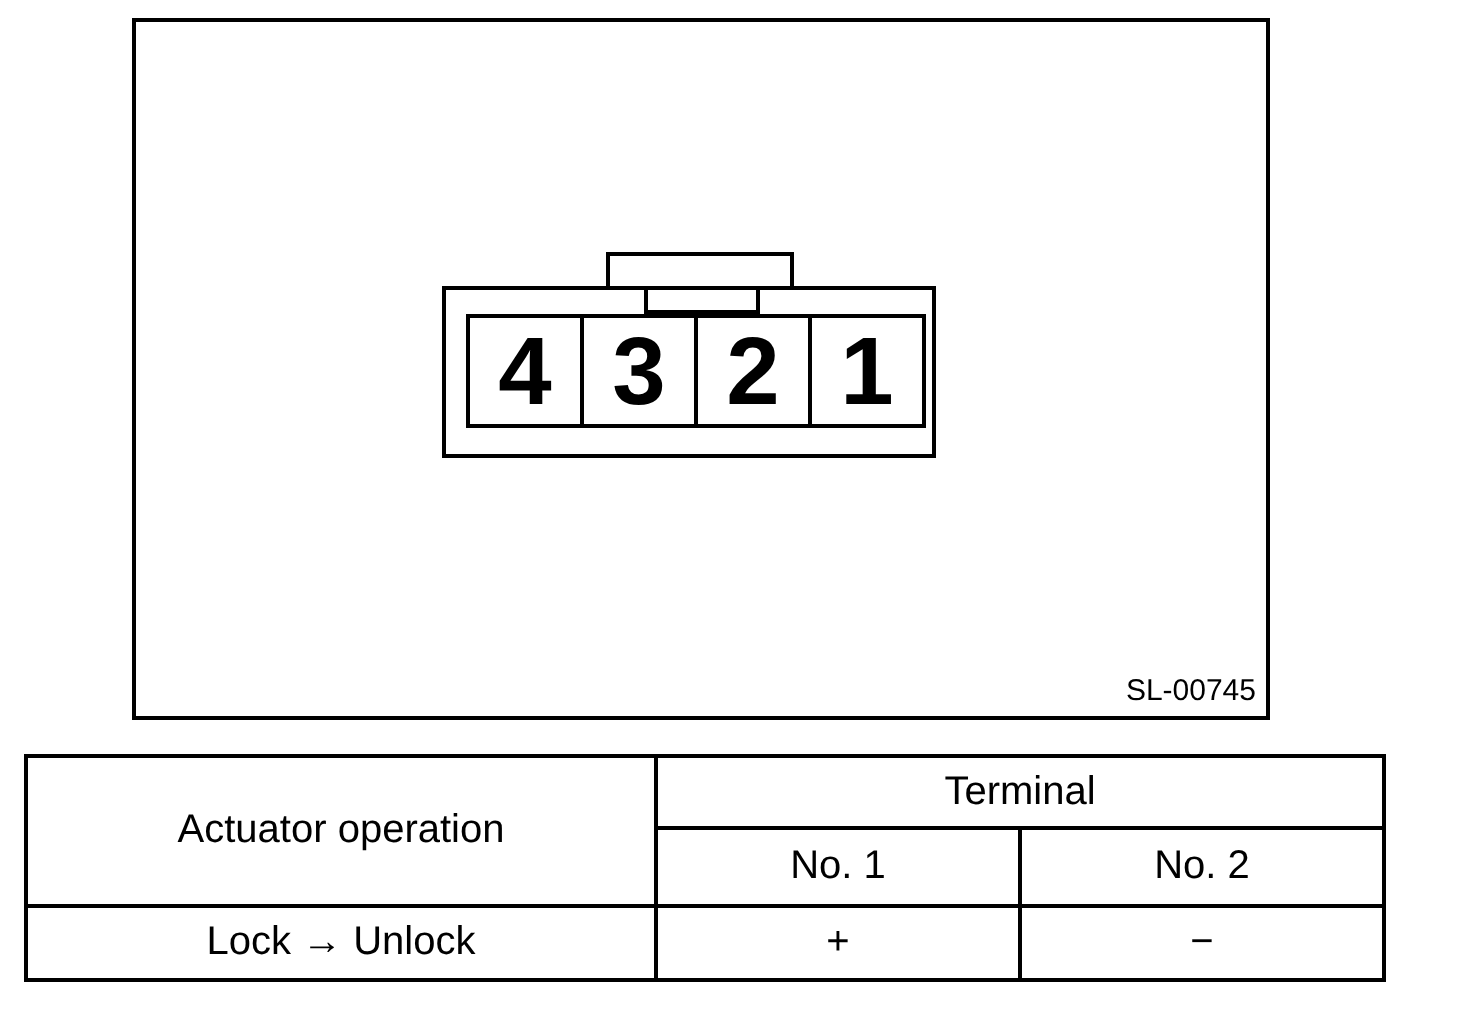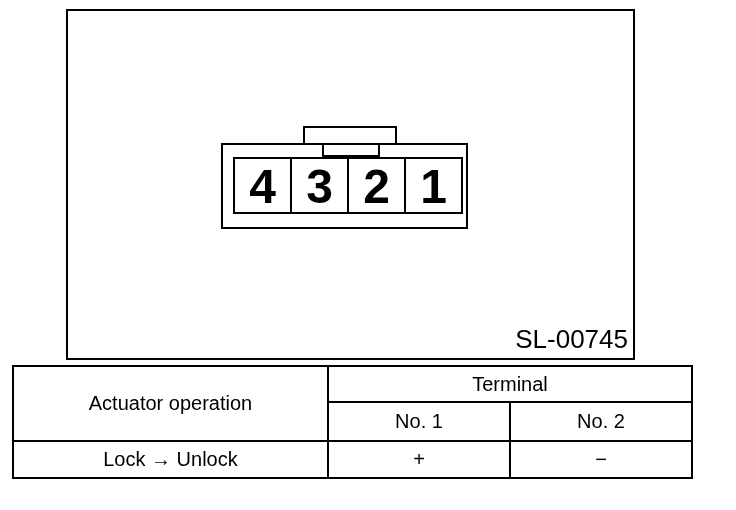--- a/index.html
+++ b/index.html
@@ -61,29 +61,29 @@
     font-size: 48px;
     font-weight: bold;
     line-height: 1;
     padding-top: 2px;
   }
   .pin-cell:last-child { border-right: none; }
 
   .figure-code {
     position: absolute;
     right: 5px; bottom: 4px;
-    font-size: 26px;
+    font-size: 15px;
     line-height: 1.1;
     letter-spacing: 0px;
   }
 
   
   .spec-table {
     position: absolute;
-    left: 12px; top: 365px;
+    left: 12px; top: 377px;
     border-collapse: collapse;
     table-layout: fixed;
     width: 681px;
     font-size: 20px;
   }
   .spec-table td, .spec-table th {
     border: 2px solid #000;
     text-align: center;
     vertical-align: middle;
     font-weight: normal;

